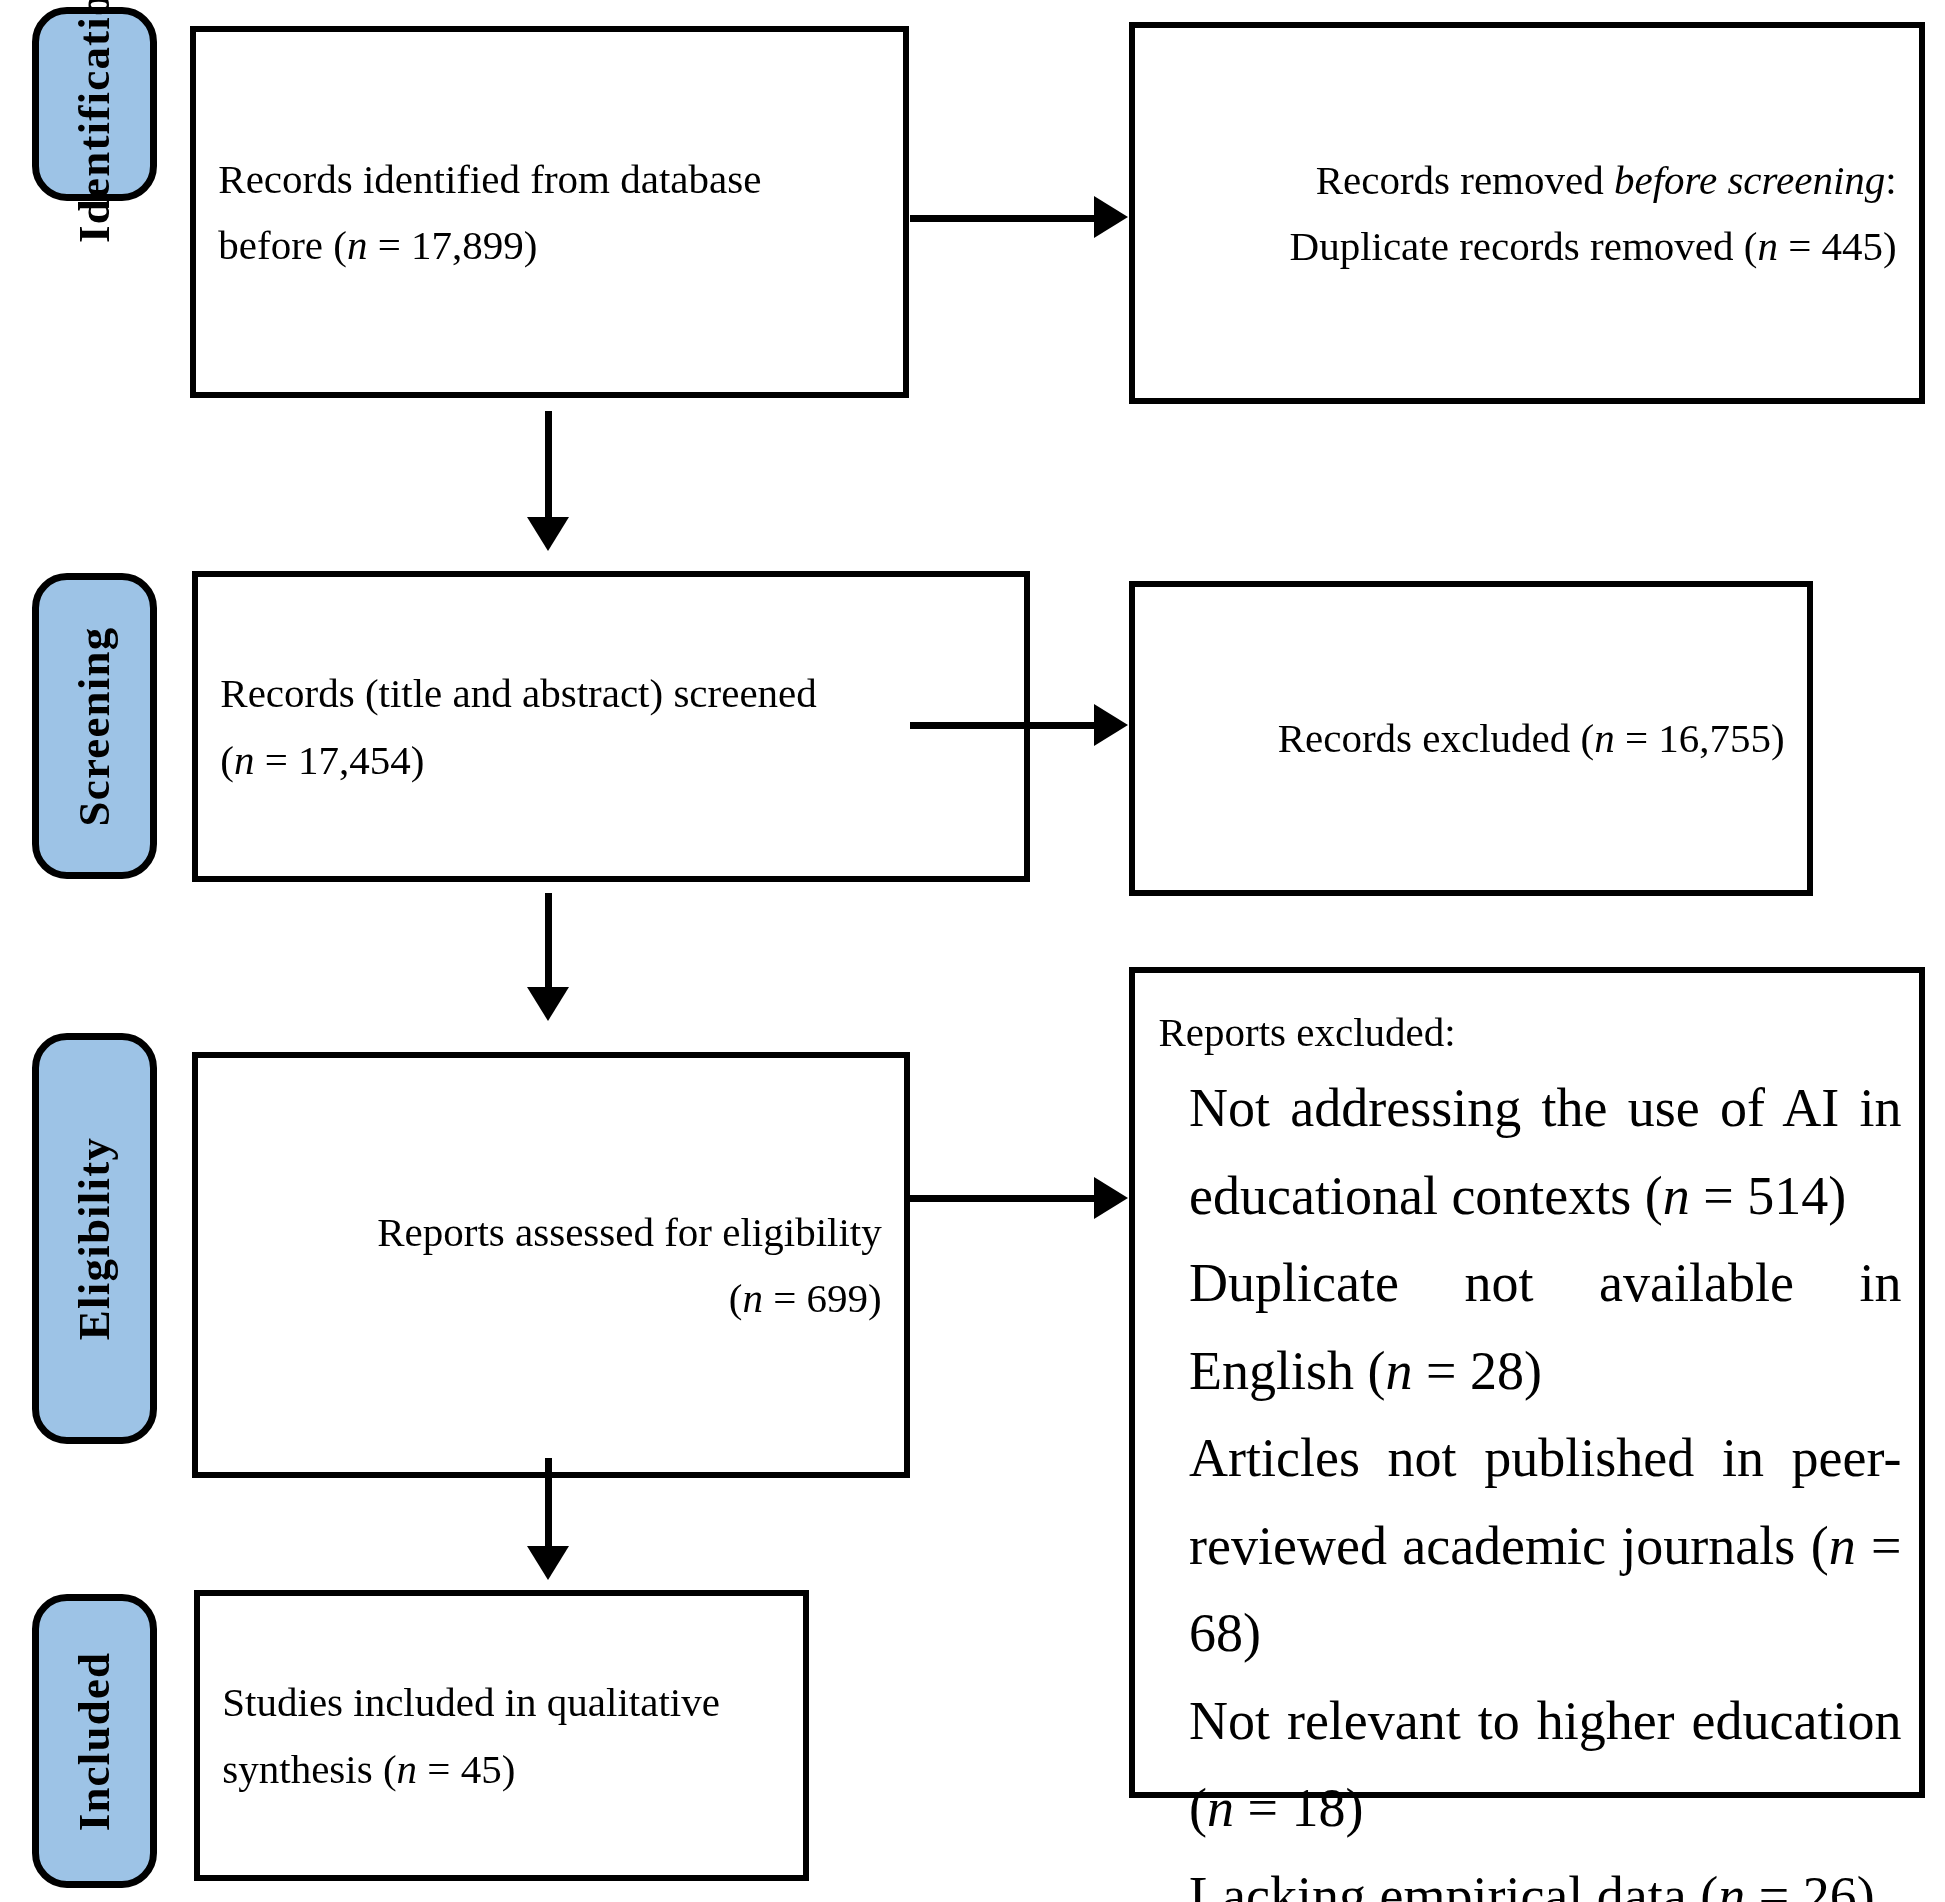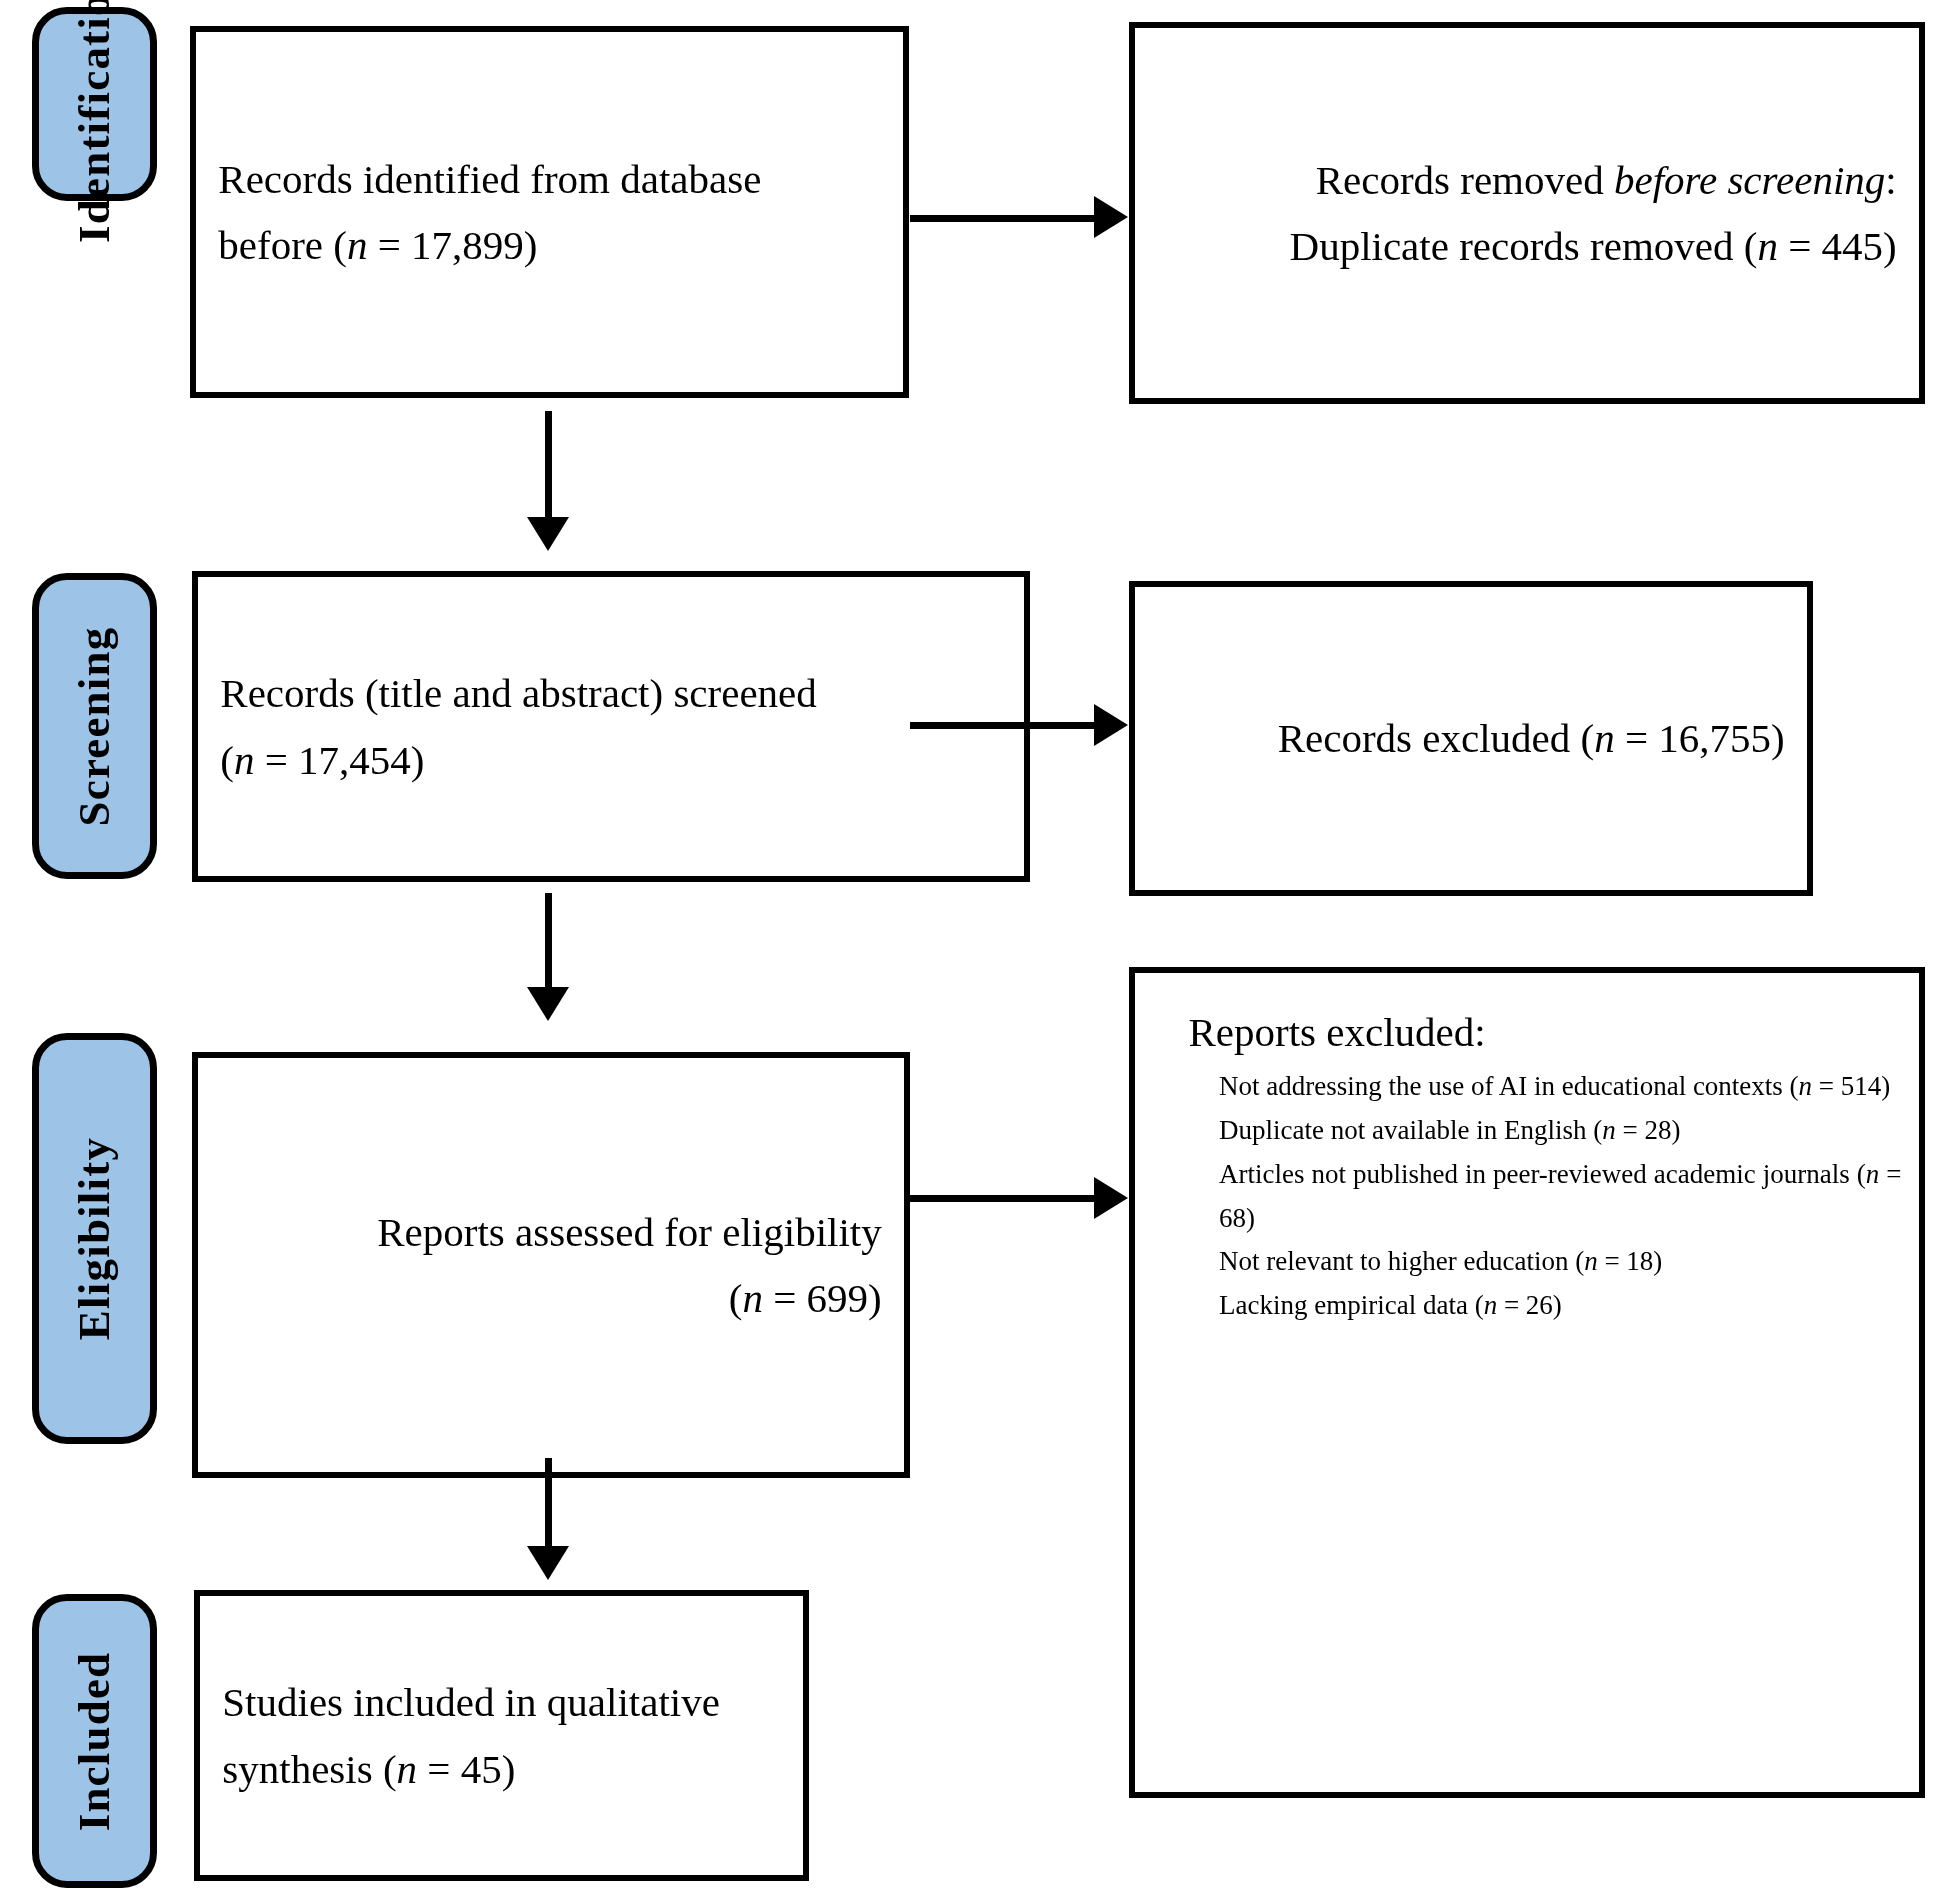--- a/index.html
+++ b/index.html
@@ -67,21 +67,21 @@
   .box-text em {
     font-style: italic;
   }
   .excl-head {
     font-size: 41px;
     line-height: 1.62;
     padding: 0 22.3px 0 23.5px;
     color: #000000;
   }
   .excl-item {
-    font-size: 27px;
+    font-size: 54px;
     line-height: 1.62;
     padding: 0 17.6px 0 54px;
     text-align: justify;
     text-justify: inter-word;
     color: #000000;
   }
 
   
   .h-line {
     position: absolute;
@@ -170,21 +170,21 @@
   <div class="v-line" style="left:545px; top:893px; height:97px;"></div>
   <div class="arrow-down" style="left:527px; top:987px;"></div>
 
   <div class="box" style="left:192px; top:1052px; width:718px; height:426px;">
     <div class="box-text nojust">
       <div>Reports assessed for eligibility</div>
       <div><span>(</span><em>n</em><span> = 699)</span></div>
     </div>
   </div>
 
-  <div class="box align-top" style="left:1129px; top:967px; width:796px; height:831px; padding-top:26px;padding-left:30px;">
+  <div class="box align-top" style="left:1129px; top:967px; width:796px; height:831px; padding-top:26px;">
     <div class="excl-head">Reports excluded:</div>
 
     <div class="excl-item">
       <span>Not addressing the use of AI in educational contexts (</span><em>n</em><span> = 514)</span>
     </div>
 
     <div class="excl-item">
       <span>Duplicate not available in English (</span><em>n</em><span> = 28)</span>
     </div>
 

